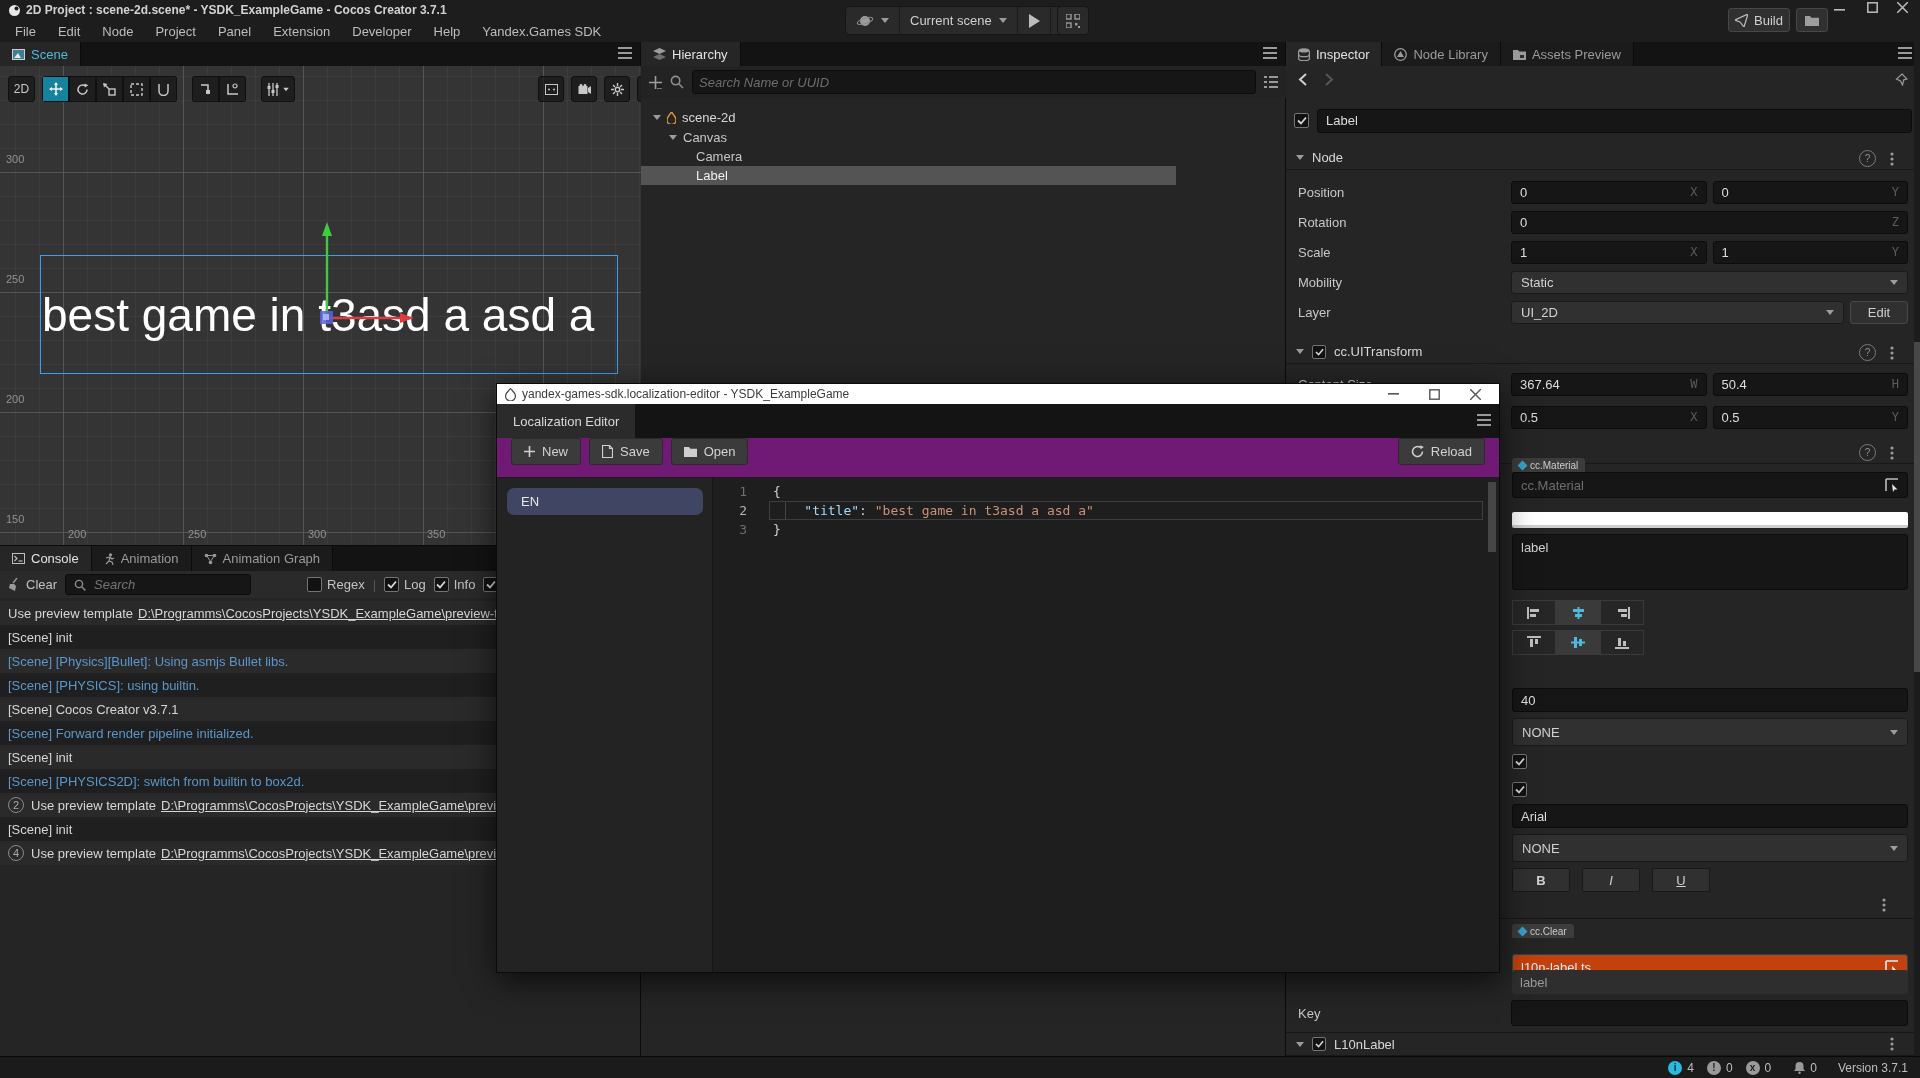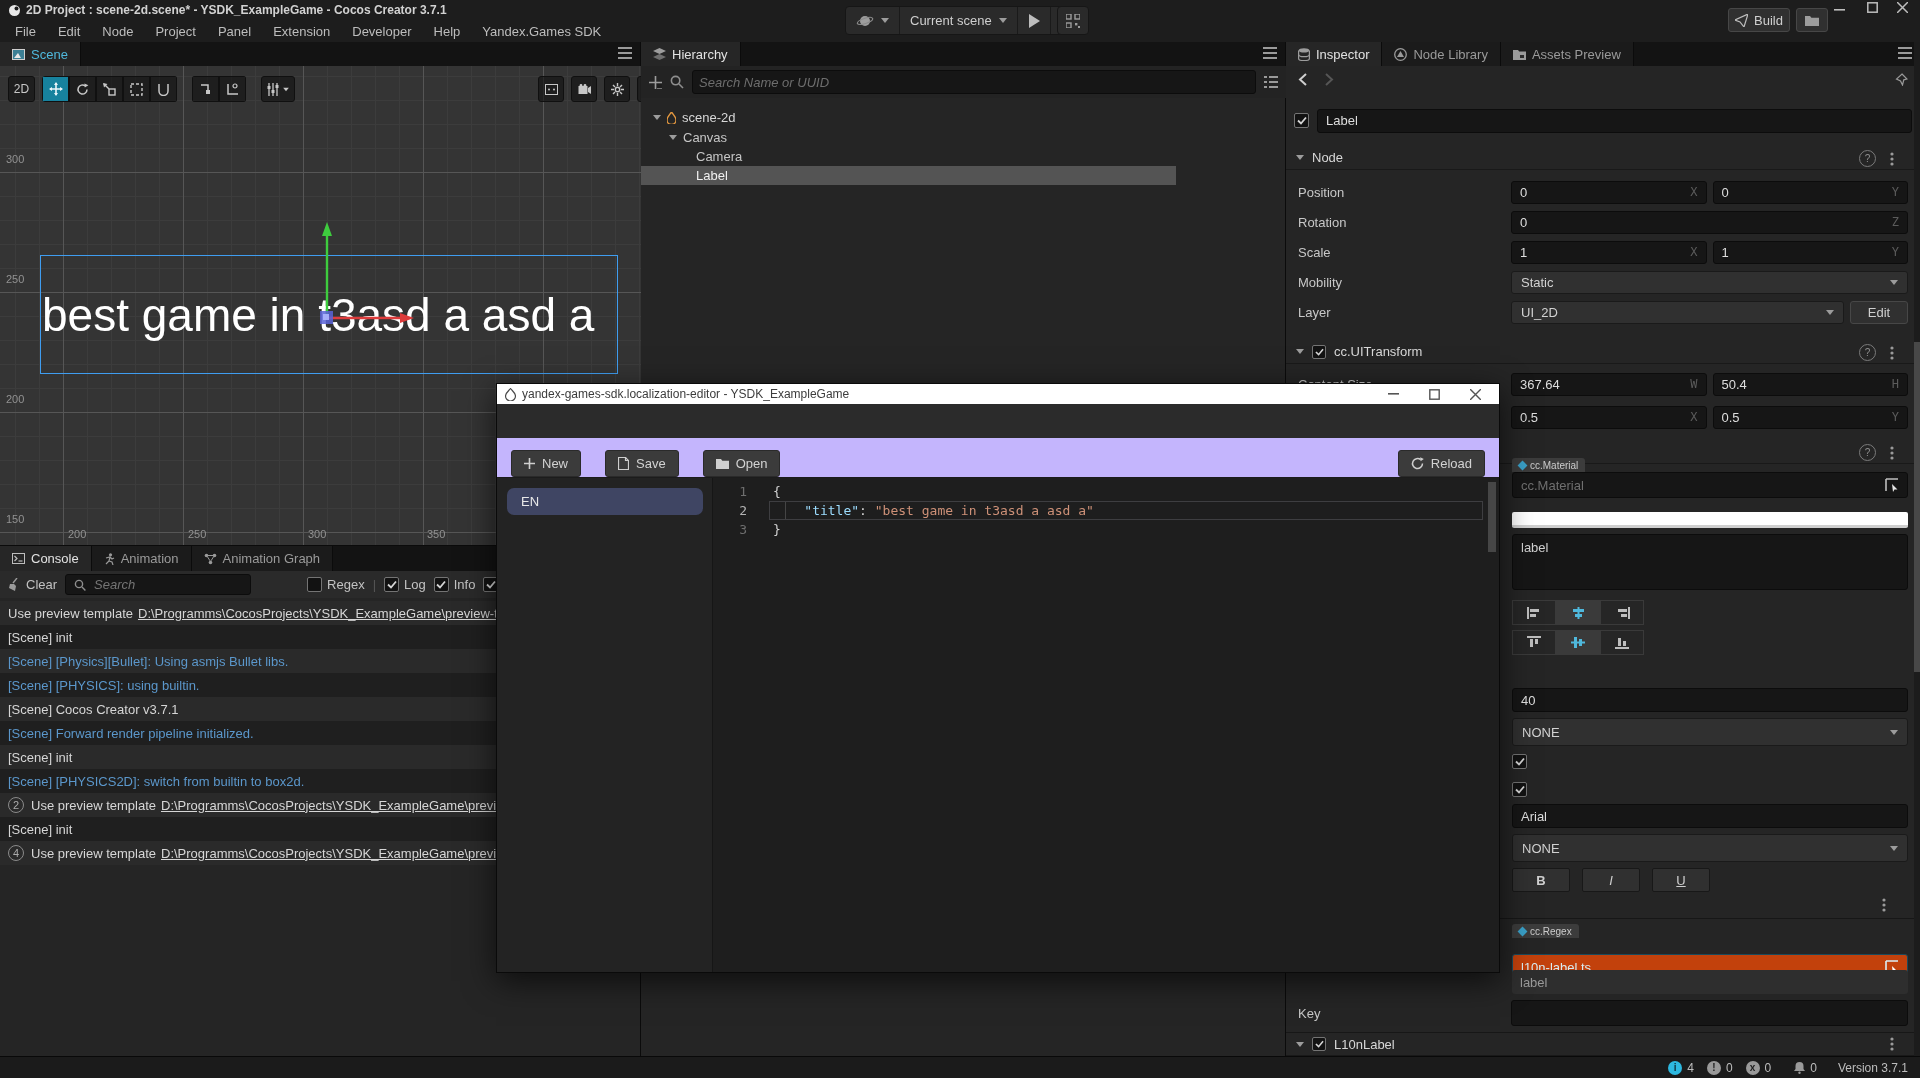--- a/index.html
+++ b/index.html
@@ -80,21 +80,21 @@
   .alignbtn{width:44px;height:25px;background:#262626;border:1px solid #3a3a3a;display:flex;align-items:center;justify-content:center;box-sizing:border-box}
   .alignbtn.active{background:#3a3a3a}
   .biu{width:56px;height:22px;background:#303030;border:1px solid #181818;border-radius:2px;color:#cfcfcf;display:flex;align-items:center;justify-content:center;font-size:13px}
   #insscroll{position:absolute;right:0;top:0;width:6px;height:1014px;background:#1c1c1c}
   #insthumb{position:absolute;right:0;top:300px;width:6px;height:330px;background:#484848}
   
   #popup{position:absolute;left:496px;top:383px;width:1004px;height:590px;background:#2b2b2b;box-shadow:0 8px 30px rgba(0,0,0,.65);border:1px solid #0a0a0a;box-sizing:border-box;z-index:10}
   #ptitle{position:absolute;left:0;top:0;width:1002px;height:20px;background:#ffffff;display:flex;align-items:center;color:#3c3c3c;font-size:12px}
   #ptabstrip{position:absolute;left:0;top:20px;width:1002px;height:34px;background:#141414}
   #ptab{position:absolute;left:0;top:0;height:34px;display:flex;align-items:center;padding:0 16px;background:#2b2b2b;color:#d8d8d8;font-size:13px}
-  #ptools{position:absolute;left:0;top:54px;width:1002px;height:40px;background:#c4b5fd;border-bottom:1px solid #1c1c1c;display:flex;align-items:flex-end;gap:24px;padding-left:14px;box-sizing:border-box}
+  #ptools{position:absolute;left:0;top:54px;width:1002px;height:40px;background:#701a75;border-bottom:1px solid #1c1c1c;display:flex;align-items:flex-start;gap:8px;padding-left:14px;box-sizing:border-box}
   .pbtn{height:27px;padding:0 12px;background:#3b3b3b;border:1px solid #2a2a2a;border-radius:3px;color:#d2d2d2;display:flex;align-items:center;gap:7px;font-size:13px;box-sizing:border-box}
   #plangs{position:absolute;left:0;top:94px;width:216px;height:494px;background:#232323;border-right:1px solid #161616;box-sizing:border-box}
   #enitem{position:absolute;left:10px;top:10px;width:196px;height:27px;background:#3f4563;border-radius:7px;display:flex;align-items:center;padding-left:14px;color:#e8e8e8;font-size:13px;box-sizing:border-box}
   #peditor{position:absolute;left:216px;top:94px;width:786px;height:494px;background:#1e1e1e;font-family:"DejaVu Sans Mono",monospace;font-size:13px}
   .cline{position:absolute;left:0;width:786px;height:19px;display:flex;align-items:center}
   .gut{width:48px;flex:none;text-align:right;padding-right:14px;color:#6e6e6e;box-sizing:border-box}
   .gut.cur{color:#b4b4b4}
   .codetxt{white-space:pre;color:#d4d4d4}
   .ckey{color:#9cdcfe}
   .cstr{color:#ce9178}
@@ -765,21 +765,21 @@
     </div>
     <svg class="abs" style="left:596px;top:856px" width="4" height="14" viewBox="0 0 4 14">
         <circle cx="2" cy="2" r="1.6" fill="#9a9a9a"></circle>
         <circle cx="2" cy="7" r="1.6" fill="#9a9a9a"></circle>
         <circle cx="2" cy="12" r="1.6" fill="#9a9a9a"></circle>
       </svg>
     <div class="abs" style="left:0;top:876px;width:634px;height:1px;background:#171717"></div>
 
     <div class="chip" style="left:226px;top:882px">
       <span class="diamond"></span>
-      <span>cc.Regex</span>
+      <span>cc.Clear</span>
     </div>
     <div class="pickfield" style="top:912px;background:#c2410c;border-color:#1b4a5c;color:#d8ecf2">
       <span>l10n-label.ts</span>
       <svg style="margin-left:auto" width="14" height="14" viewBox="0 0 14 14">
           <path d="M1 1v12 M1 1h12" stroke="#dbeef5" stroke-width="1.6"></path>
           <polygon points="7,6 12.5,11.5 9.5,11.5 8,14" fill="#ffffff"></polygon>
         </svg>
     </div>
     <div class="abs" style="left:226px;top:928px;width:396px;height:24px;background:#2e2e2e;border-radius:3px;display:flex;align-items:center;padding:0 8px;box-sizing:border-box;color:#9a9a9a">label</div>
     <div class="prow" style="top:958px;height:26px">
@@ -820,20 +820,30 @@
             <rect width="11" height="1.6" fill="#555555"></rect>
           </svg>
         <svg width="11" height="11" viewBox="0 0 11 11">
             <rect x="0.8" y="0.8" width="9.4" height="9.4" fill="none" stroke="#555555" stroke-width="1.4"></rect>
           </svg>
         <svg width="11" height="11" viewBox="0 0 11 11">
             <path d="M0 0 L11 11 M11 0 L0 11" stroke="#555555" stroke-width="1.4"></path>
           </svg>
       </div>
     </div>
+    <div id="ptabstrip">
+      <div id="ptab">Localization Editor</div>
+      <div class="stripmenu" style="top:10px">
+          <svg width="14" height="12" viewBox="0 0 14 12">
+            <rect y="0" width="14" height="2" fill="#9a9a9a"></rect>
+            <rect y="5" width="14" height="2" fill="#9a9a9a"></rect>
+            <rect y="10" width="14" height="2" fill="#9a9a9a"></rect>
+          </svg>
+        </div>
+    </div>
     <div id="ptools">
       <div class="pbtn">
         <svg width="11" height="11" viewBox="0 0 11 11">
             <path d="M5.5 0v11 M0 5.5h11" stroke="#cfcfcf" stroke-width="1.6"></path>
           </svg>
         <span>New</span>
       </div>
       <div class="pbtn">
         <svg width="11" height="13" viewBox="0 0 11 13">
             <path d="M0.5 0.5h7l3 3v9h-10z" fill="none" stroke="#cfcfcf" stroke-width="1.2"></path>

